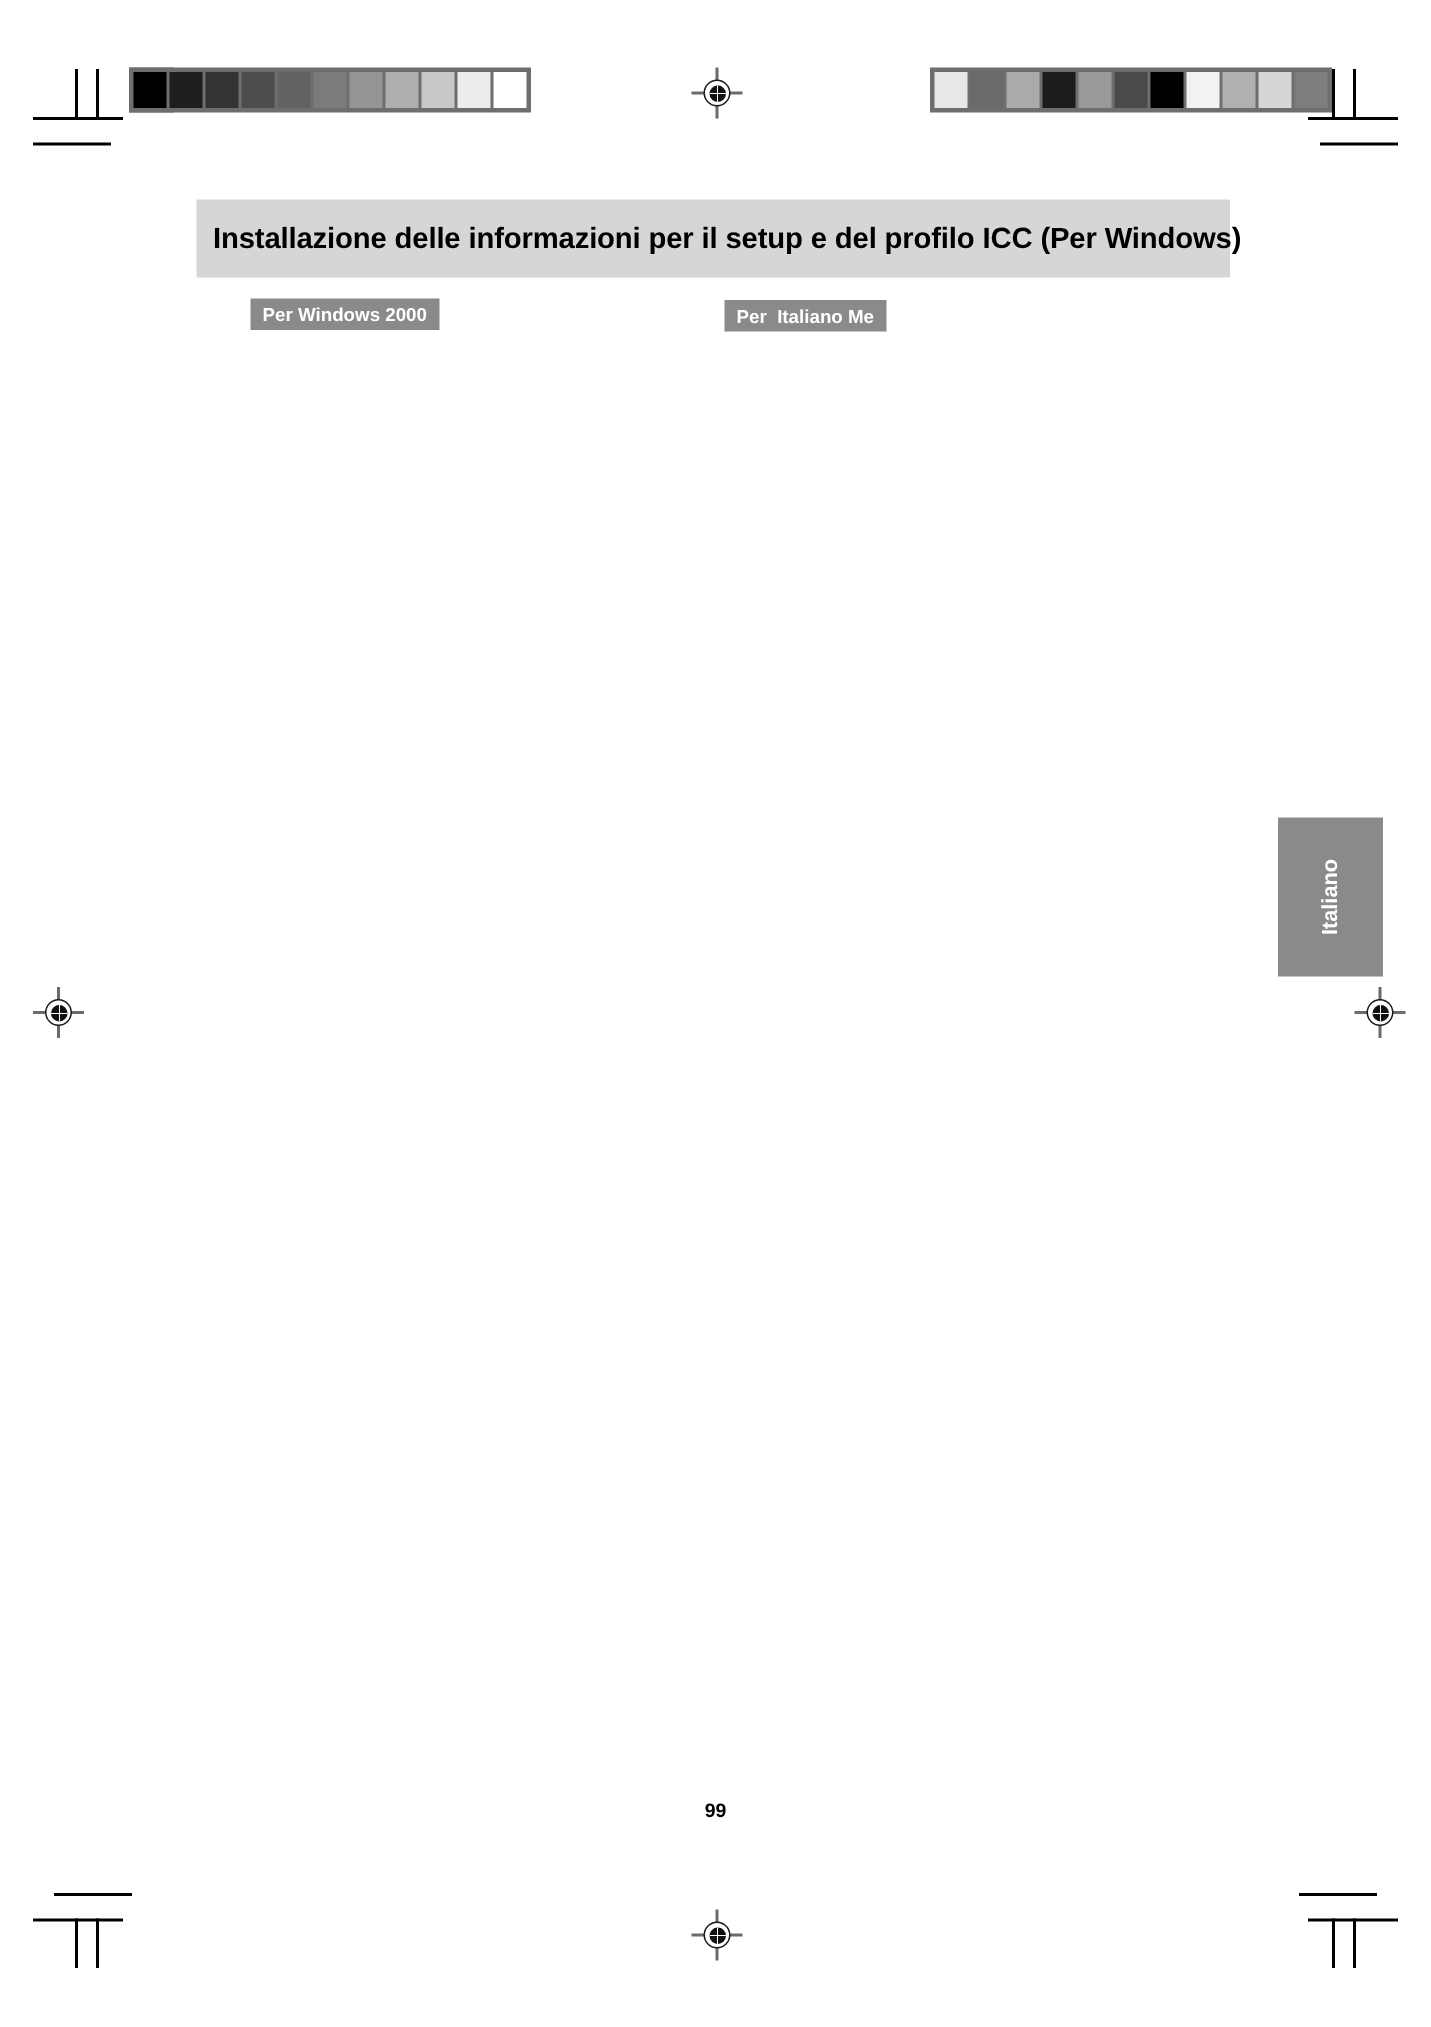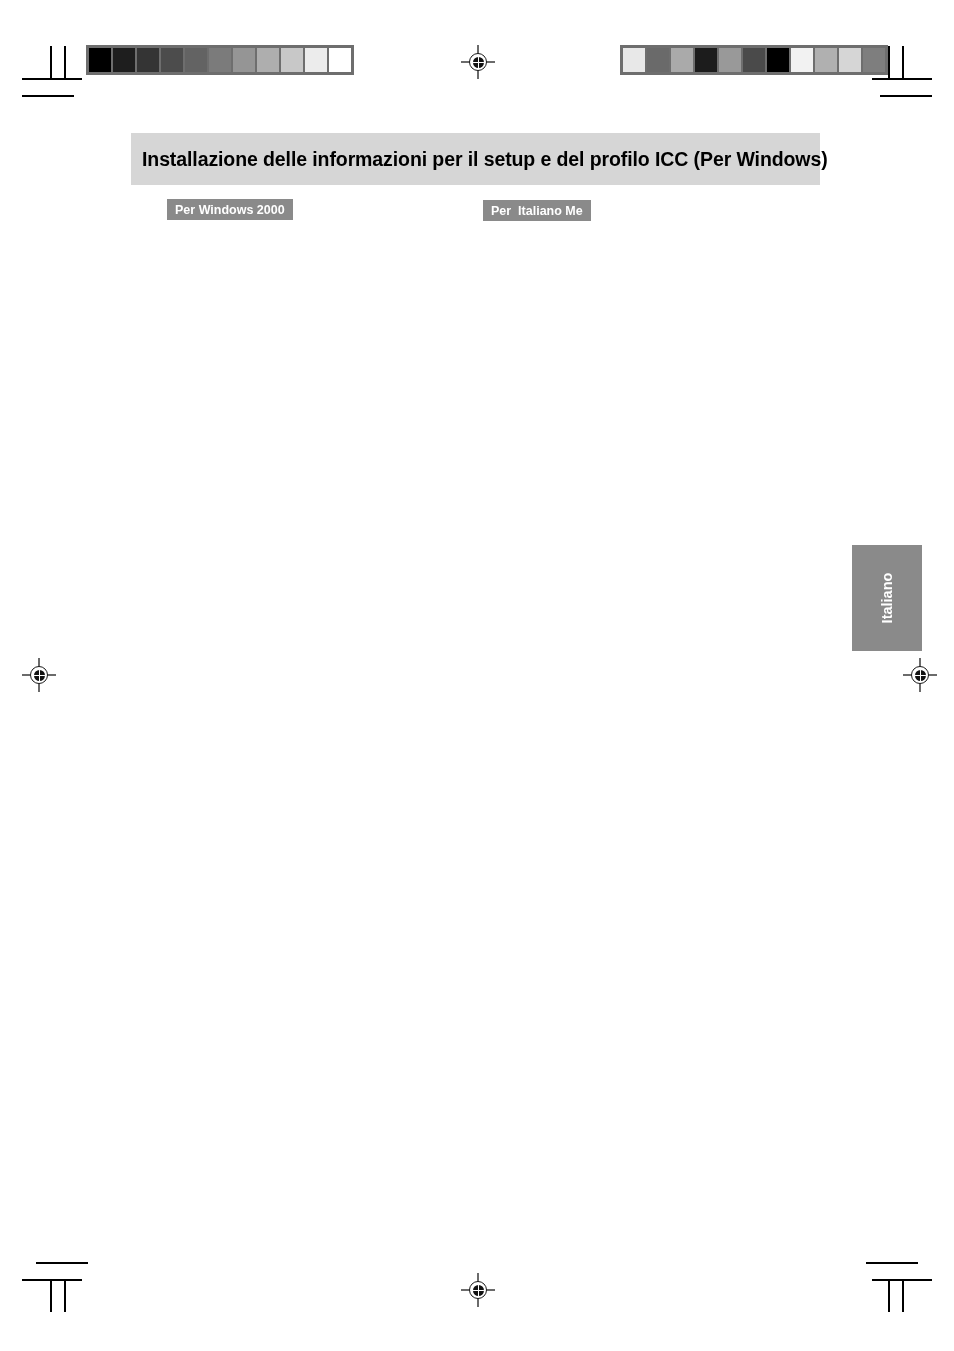--- a/index.html
+++ b/index.html
@@ -253,20 +253,21 @@
     <div class="reg-v"></div>
     <div class="reg-ring"></div>
     <div class="reg-dot"></div>
     <div class="reg-slice"></div>
   </div>
 
   <div id="side-tab">
     <div id="side-tab-label">Italiano</div>
   </div>
 
+  <div id="page-number">99</div>
 
   <div class="reg-target" style="left:461px; top:1273px;">
     <div class="reg-h"></div>
     <div class="reg-v"></div>
     <div class="reg-ring"></div>
     <div class="reg-dot"></div>
     <div class="reg-slice"></div>
   </div>
 
   <div>

